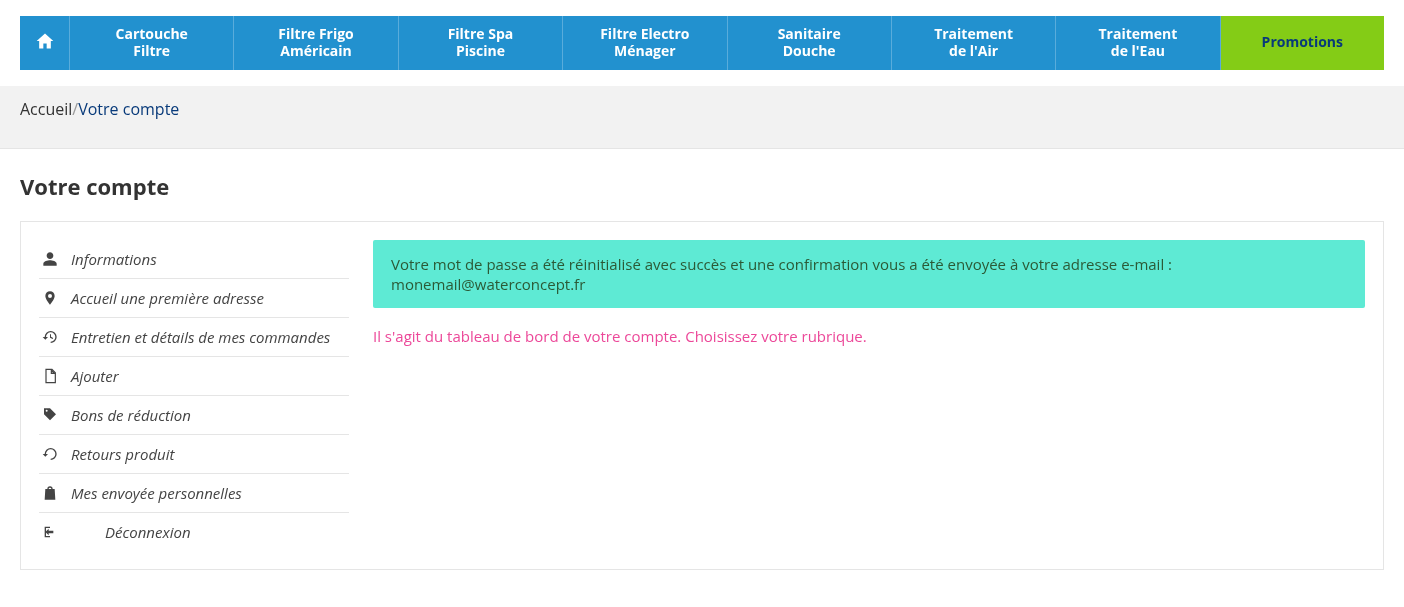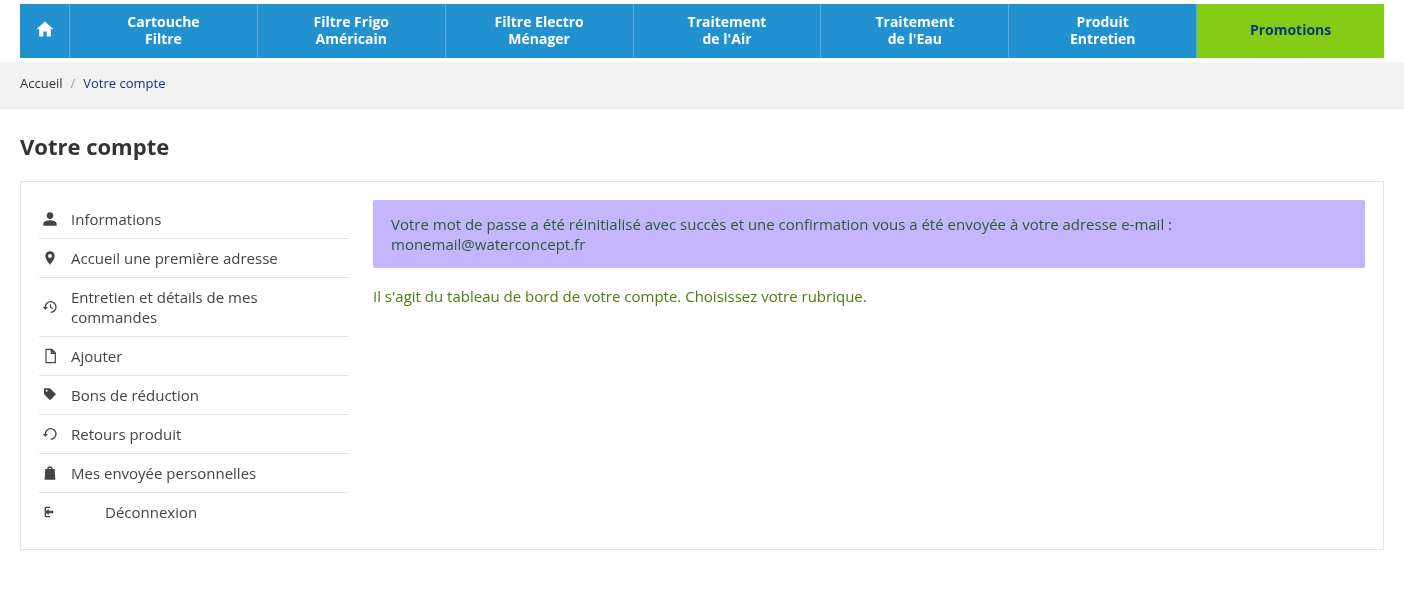--- a/index.html
+++ b/index.html
@@ -1,47 +1,47 @@
 <!DOCTYPE html>
 <html><head>
 <meta charset="utf-8">
 <style>
   * { margin: 0; padding: 0; box-sizing: border-box; }
   body { font-family: "Open Sans", Arial, sans-serif; background: #fff; color: #333; font-size: 14px; }
-  .wrapper { width: 1404px; margin: 4px auto; padding: 0 20px; }
+  .wrapper { width: 1404px; margin: 16px auto; padding: 0 20px; }
 
   
   .navbar { background: #2291cf; display: flex; width: 100%; }
   .nav-inner { display: flex; width: 100%; }
   .nav-item { flex: 1; border-right: 1px solid rgba(255,255,255,0.25); display: flex; align-items: center; justify-content: center; padding: 10px 8px; min-height: 47px; color: #fff; font-weight: 700; font-size: 14px; text-align: center; line-height: 1.2; cursor: pointer; }
   .nav-item.home { flex: 0 0 50px; }
   .nav-item:last-child { border-right: none; }
   .nav-item.promo { background: #84cc16; color: #083a7a; }
 
   
   .breadcrumb-bar { background: #f2f2f2; border-bottom: 1px solid #e5e5e5; }
-  .breadcrumb { display: flex; gap: 8px; padding: 12px 0; font-size: 13px; }
+  .breadcrumb { display: flex; gap: 0; padding: 12px 0; font-size: 16px; }
   .breadcrumb a { color: #333; text-decoration: none; }
   .breadcrumb .sep { color: #999; }
   .breadcrumb .current { color: #083a7a; }
 
   
   h1.page-title { font-size: 22px; font-weight: 700; color: #333; margin: 22px 0 20px; }
 
   
   .content-box { border: 1px solid #e5e5e5; padding: 18px; display: flex; gap: 24px; }
   .sidebar { width: 310px; flex-shrink: 0; }
-  .side-list { list-style: none; }
+  .side-list { list-style: none; font-style: italic; }
   .side-list li { border-bottom: 1px solid #e5e5e5; padding: 9px 2px; display: flex; align-items: center; gap: 12px; color: #444; cursor: pointer; font-size: 15px; }
   .side-list li:last-child { border-bottom: none; gap: 46px; }
   .side-list li .icon { width: 18px; display: flex; justify-content: center; color: #444; }
 
   .main-area { flex: 1; }
-  .alert-success { background: #c4b5fd; color: #2b5a36; padding: 14px 18px; font-size: 15px; border-radius: 2px; margin-bottom: 18px; }
-  .dash-text { color: #4d7c0f; font-size: 15px; }
+  .alert-success { background: #5eead4; color: #2b5a36; padding: 14px 18px; font-size: 15px; border-radius: 2px; margin-bottom: 18px; }
+  .dash-text { color: #ec4899; font-size: 15px; }
 
   
   svg.icon-svg { width: 16px; height: 16px; fill: currentColor; }
   svg.home-svg { width: 20px; height: 20px; fill: #fff; }
 </style>
 </head>
 <body>
 
 <div class="wrapper">
   <div class="navbar">
@@ -53,30 +53,33 @@
             </svg>
         </span>
       </div>
       <div class="nav-item">
           <span>Cartouche<br>Filtre</span>
         </div>
       <div class="nav-item">
           <span>Filtre Frigo<br>Américain</span>
         </div>
       <div class="nav-item">
+          <span>Filtre Spa<br>Piscine</span>
+        </div>
+      <div class="nav-item">
           <span>Filtre Electro<br>Ménager</span>
+        </div>
+      <div class="nav-item">
+          <span>Sanitaire<br>Douche</span>
         </div>
       <div class="nav-item">
           <span>Traitement<br>de l'Air</span>
         </div>
       <div class="nav-item">
           <span>Traitement<br>de l'Eau</span>
-        </div>
-      <div class="nav-item">
-          <span>Produit<br>Entretien</span>
         </div>
       <div class="nav-item promo">
           <span>Promotions</span>
         </div>
     </div>
   </div>
 </div>
 
 <div class="breadcrumb-bar">
   <div class="wrapper">

